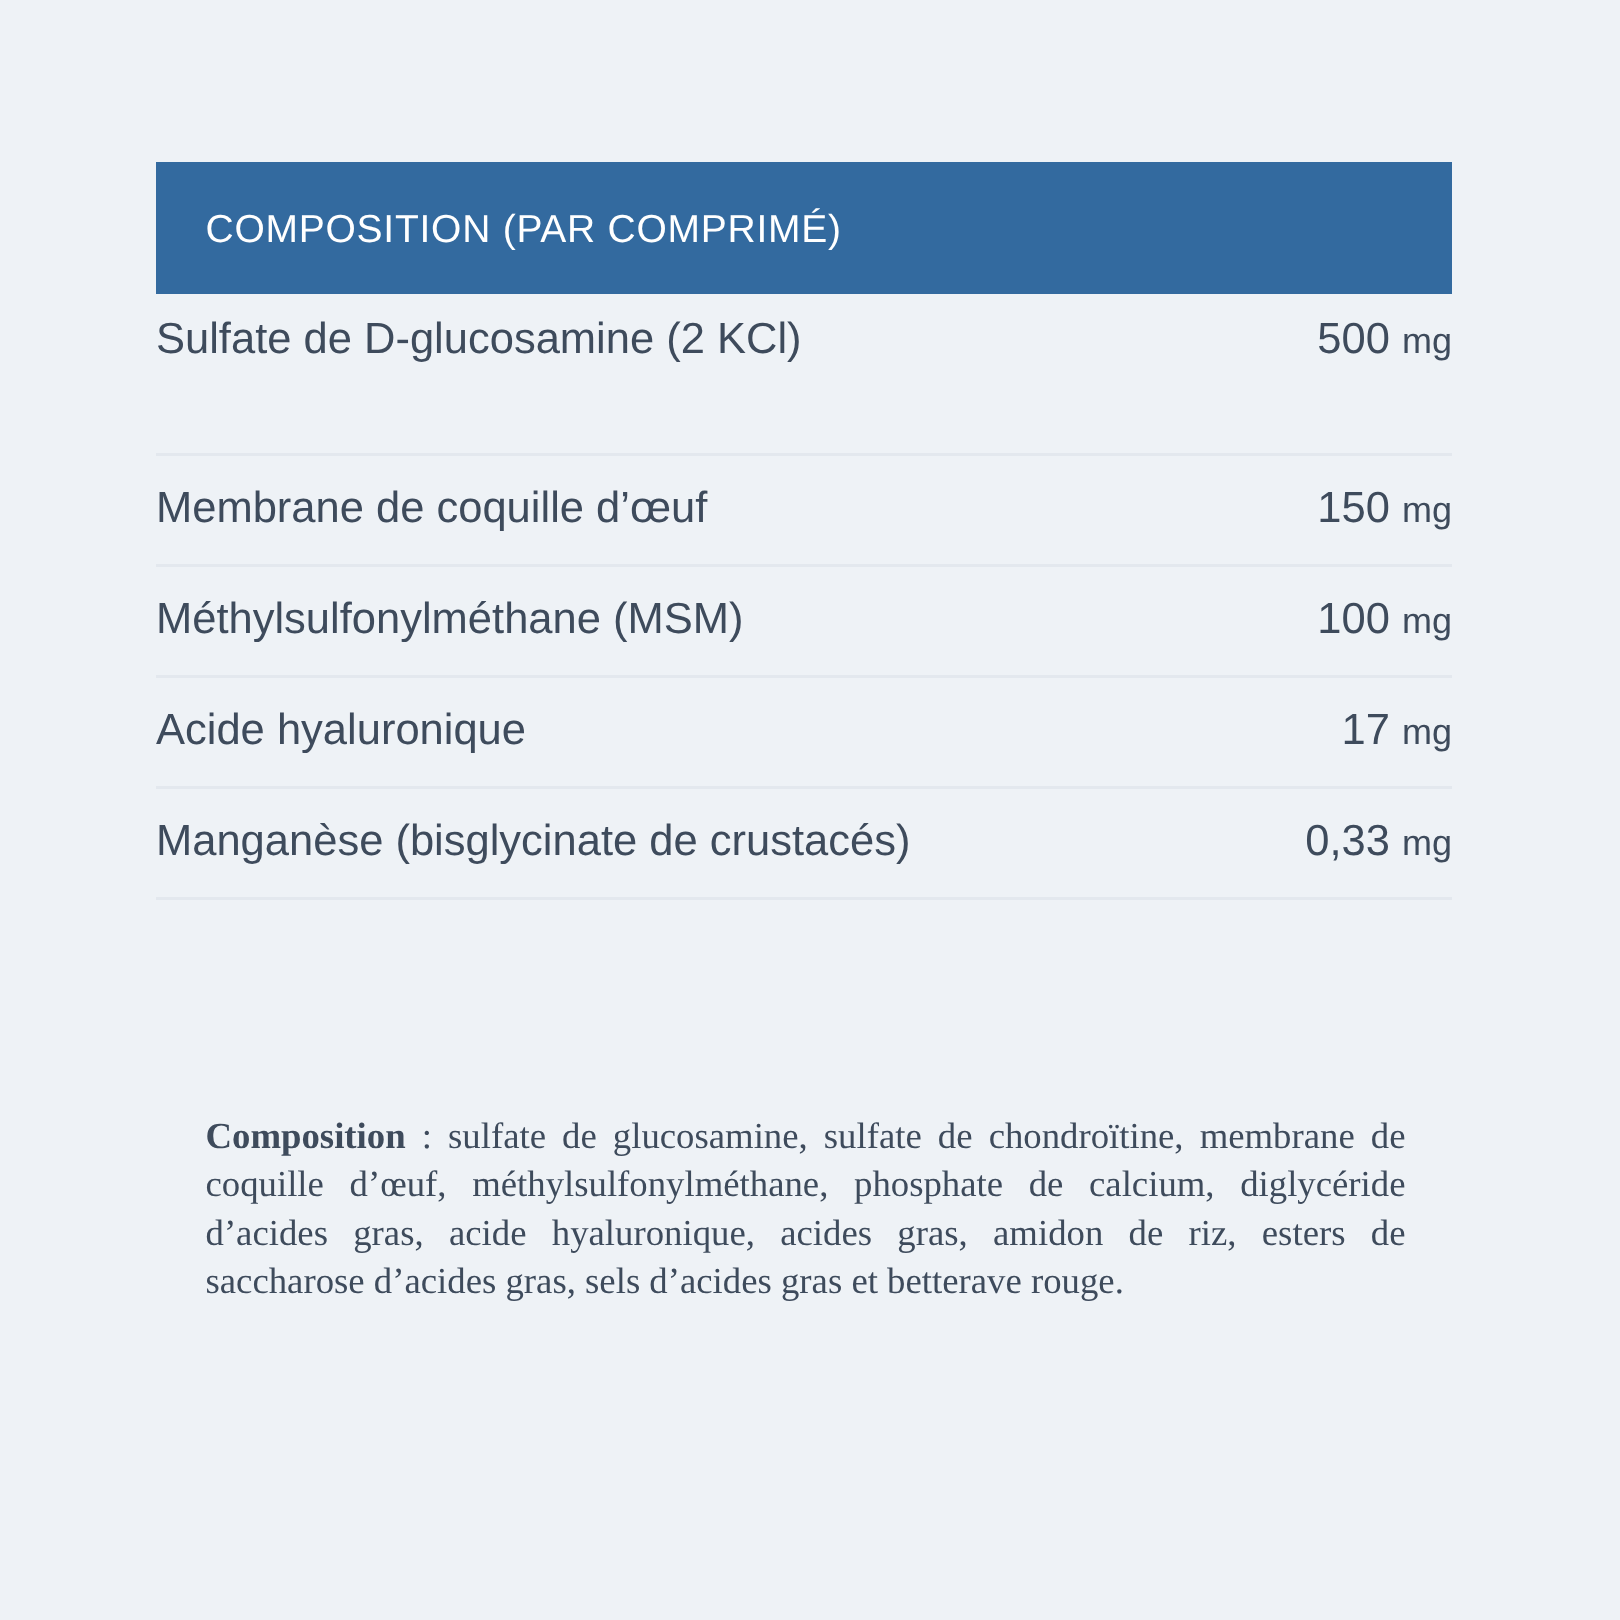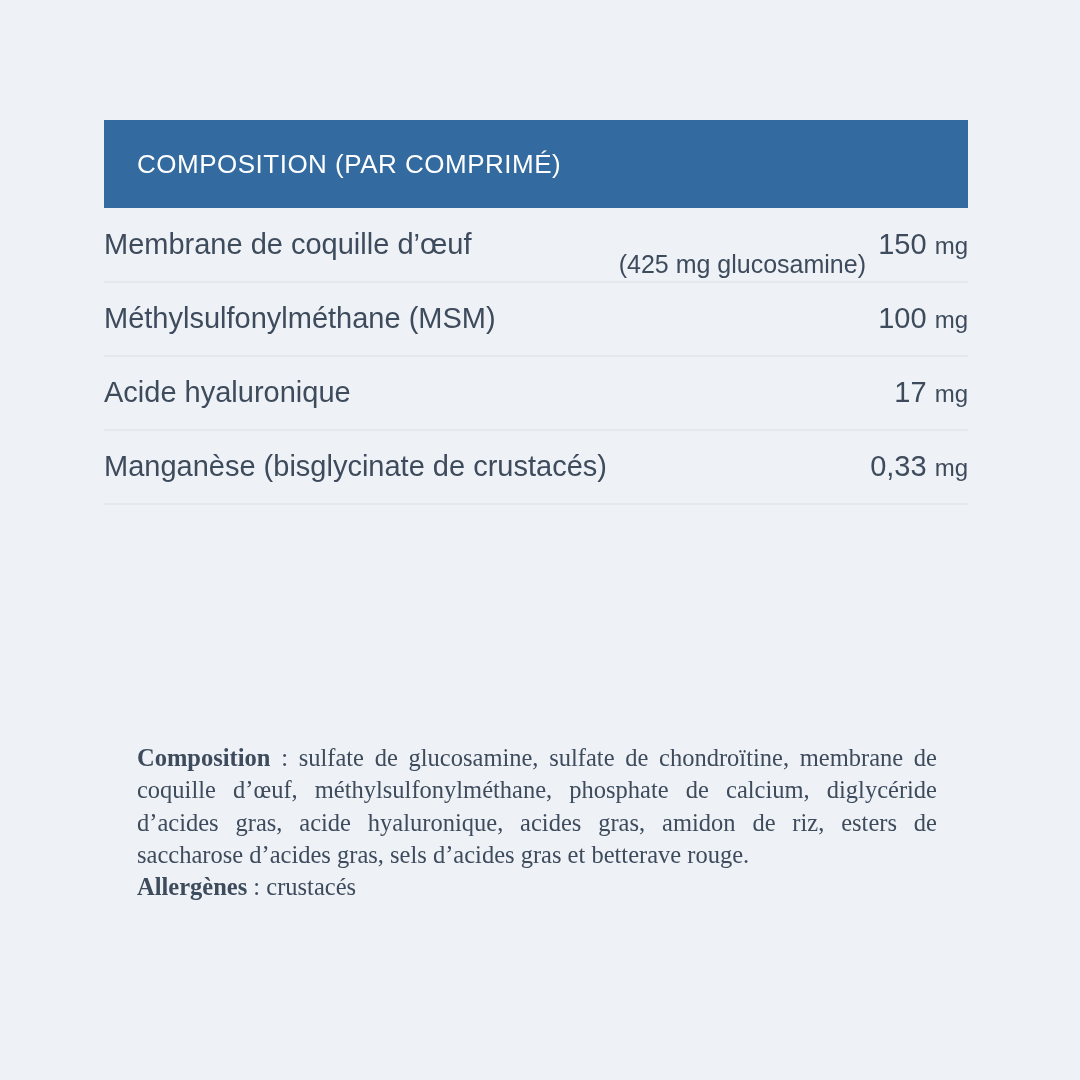--- a/index.html
+++ b/index.html
@@ -19,21 +19,21 @@
     position: relative;
     width: 1080px;
     height: 1080px;
     box-sizing: border-box;
   }
 
   
   .comp-card {
     position: absolute;
     left: 104px;
-    top: 120px;
+    top: 108px;
     width: 864px;
   }
 
   .comp-header {
     background: #336a9f;
     height: 88px;
     display: flex;
     align-items: center;
     padding-left: 33px;
     box-sizing: border-box;
@@ -132,20 +132,27 @@
 <div class="page">
 
   <div class="comp-card">
 
     <div class="comp-header">
       <span class="comp-header-title">COMPOSITION (PAR COMPRIMÉ)</span>
     </div>
 
     <table class="comp-table">
       <tbody>
+        <tr class="comp-row row-tall">
+          <td class="cell-name">Sulfate de D-glucosamine (2 KCl)</td>
+          <td class="cell-value">
+            <span>500</span>
+            <span class="unit">mg</span>
+          </td>
+        </tr>
 
 
         <tr class="comp-row row-std">
           <td class="cell-name">Membrane de coquille d’œuf</td>
           <td class="cell-value">
             <span>150</span>
             <span class="unit">mg</span>
           </td>
         </tr>
 
@@ -169,20 +176,18 @@
           <td class="cell-name">Manganèse (bisglycinate de crustacés)</td>
           <td class="cell-value">
             <span>0,33</span>
             <span class="unit">mg</span>
           </td>
         </tr>
       </tbody>
     </table>
   </div>
 
-  <div class="subline">(425 mg glucosamine)</div>
 
   <div class="footnote">
     <p><span class="lead">Composition</span><span> : sulfate de glucosamine, sulfate de chondroïtine, membrane de coquille d’œuf, méthylsulfonylméthane, phosphate de calcium, diglycéride d’acides gras, acide hyaluronique, acides gras, amidon de riz, esters de saccharose d’acides gras, sels d’acides gras et betterave rouge.</span></p>
-    <p class="last-line"><span class="lead">Allergènes</span><span> : crustacés</span></p>
   </div>
 
 </div>
 
 </body></html>

